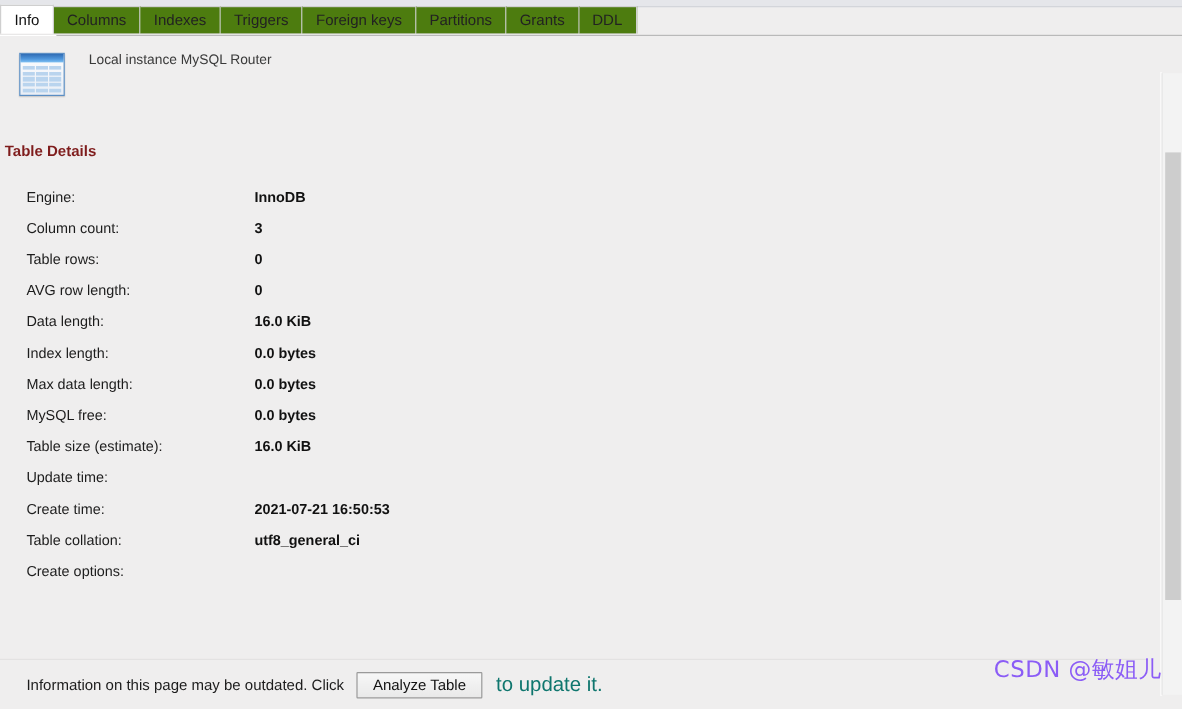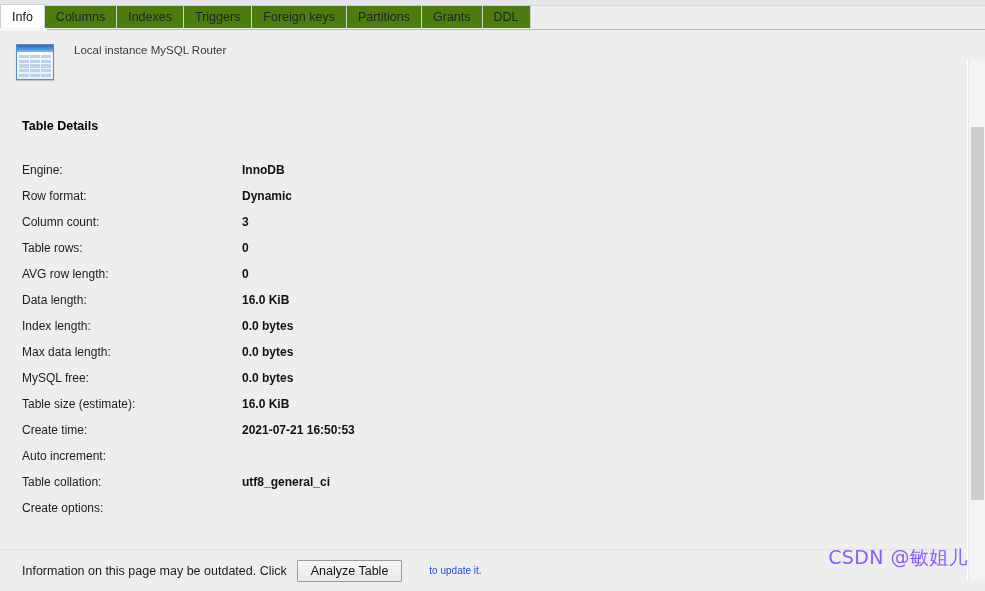--- a/index.html
+++ b/index.html
@@ -158,37 +158,36 @@
     color: #111;
     line-height: 24px;
     margin-top: 1px;
     letter-spacing: .1px;
   }
 
   
   #details-heading {
     position: absolute;
     top: 89px;
-    left: 22px;
+    left: 4px;
     font-size: 12.5px;
     font-weight: bold;
-    color: #000000;
+    color: #7f1d1d;
   }
   #details-list {
     position: absolute;
     top: 127px;
     left: 22px;
     width: 470px;
   }
   .detail-row {
     display: flex;
     height: 26px;
-    align-items: center;
+    align-items: flex-start;
     line-height: 15px;
-    gap: 30px;
   }
   .detail-label {
     width: 146px;
     flex: none;
     font-size: 12px;
     color: #1c1c1c;
     font-weight: normal;
   }
   .detail-value {
     font-size: 12px;
@@ -235,23 +234,23 @@
     font-size: 12.5px;
     color: #111;
     font-family: "Liberation Sans", sans-serif;
     background: linear-gradient(#f7f7f7, #e9e9e9);
     border: 1px solid #9a9a9a;
     border-radius: 1px;
     box-sizing: border-box;
     cursor: default;
   }
   #status-text-right {
-    margin-left: 27px;
-    font-size: 10px;
-    color: #1d4ed8;
+    margin-left: 11px;
+    font-size: 17px;
+    color: #0f766e;
   }
 
   
   #watermark {
     position: absolute;
     right: 17px;
     bottom: 20px;
     font-size: 19px;
     color: #8b5cf6;
     font-family: "DejaVu Sans", sans-serif;
@@ -339,24 +338,20 @@
 
   <div id="details-heading">Table Details</div>
 
   <div id="details-clip">
     <div id="details-list" style="position:absolute; top:0; left:22px;">
         <div class="detail-row">
           <div class="detail-label">Engine:</div>
           <div class="detail-value">InnoDB</div>
         </div>
         <div class="detail-row">
-          <div class="detail-label">Row format:</div>
-          <div class="detail-value">Dynamic</div>
-        </div>
-        <div class="detail-row">
           <div class="detail-label">Column count:</div>
           <div class="detail-value">3</div>
         </div>
         <div class="detail-row">
           <div class="detail-label">Table rows:</div>
           <div class="detail-value">0</div>
         </div>
         <div class="detail-row">
           <div class="detail-label">AVG row length:</div>
           <div class="detail-value">0</div>
@@ -375,26 +370,26 @@
         </div>
         <div class="detail-row">
           <div class="detail-label">MySQL free:</div>
           <div class="detail-value">0.0 bytes</div>
         </div>
         <div class="detail-row">
           <div class="detail-label">Table size (estimate):</div>
           <div class="detail-value">16.0 KiB</div>
         </div>
         <div class="detail-row">
+          <div class="detail-label">Update time:</div>
+          <div class="detail-value"></div>
+        </div>
+        <div class="detail-row">
           <div class="detail-label">Create time:</div>
           <div class="detail-value">2021-07-21 16:50:53</div>
-        </div>
-        <div class="detail-row">
-          <div class="detail-label">Auto increment:</div>
-          <div class="detail-value"></div>
         </div>
         <div class="detail-row">
           <div class="detail-label">Table collation:</div>
           <div class="detail-value">utf8_general_ci</div>
         </div>
         <div class="detail-row">
           <div class="detail-label">Create options:</div>
           <div class="detail-value"></div>
         </div>
       </div>

